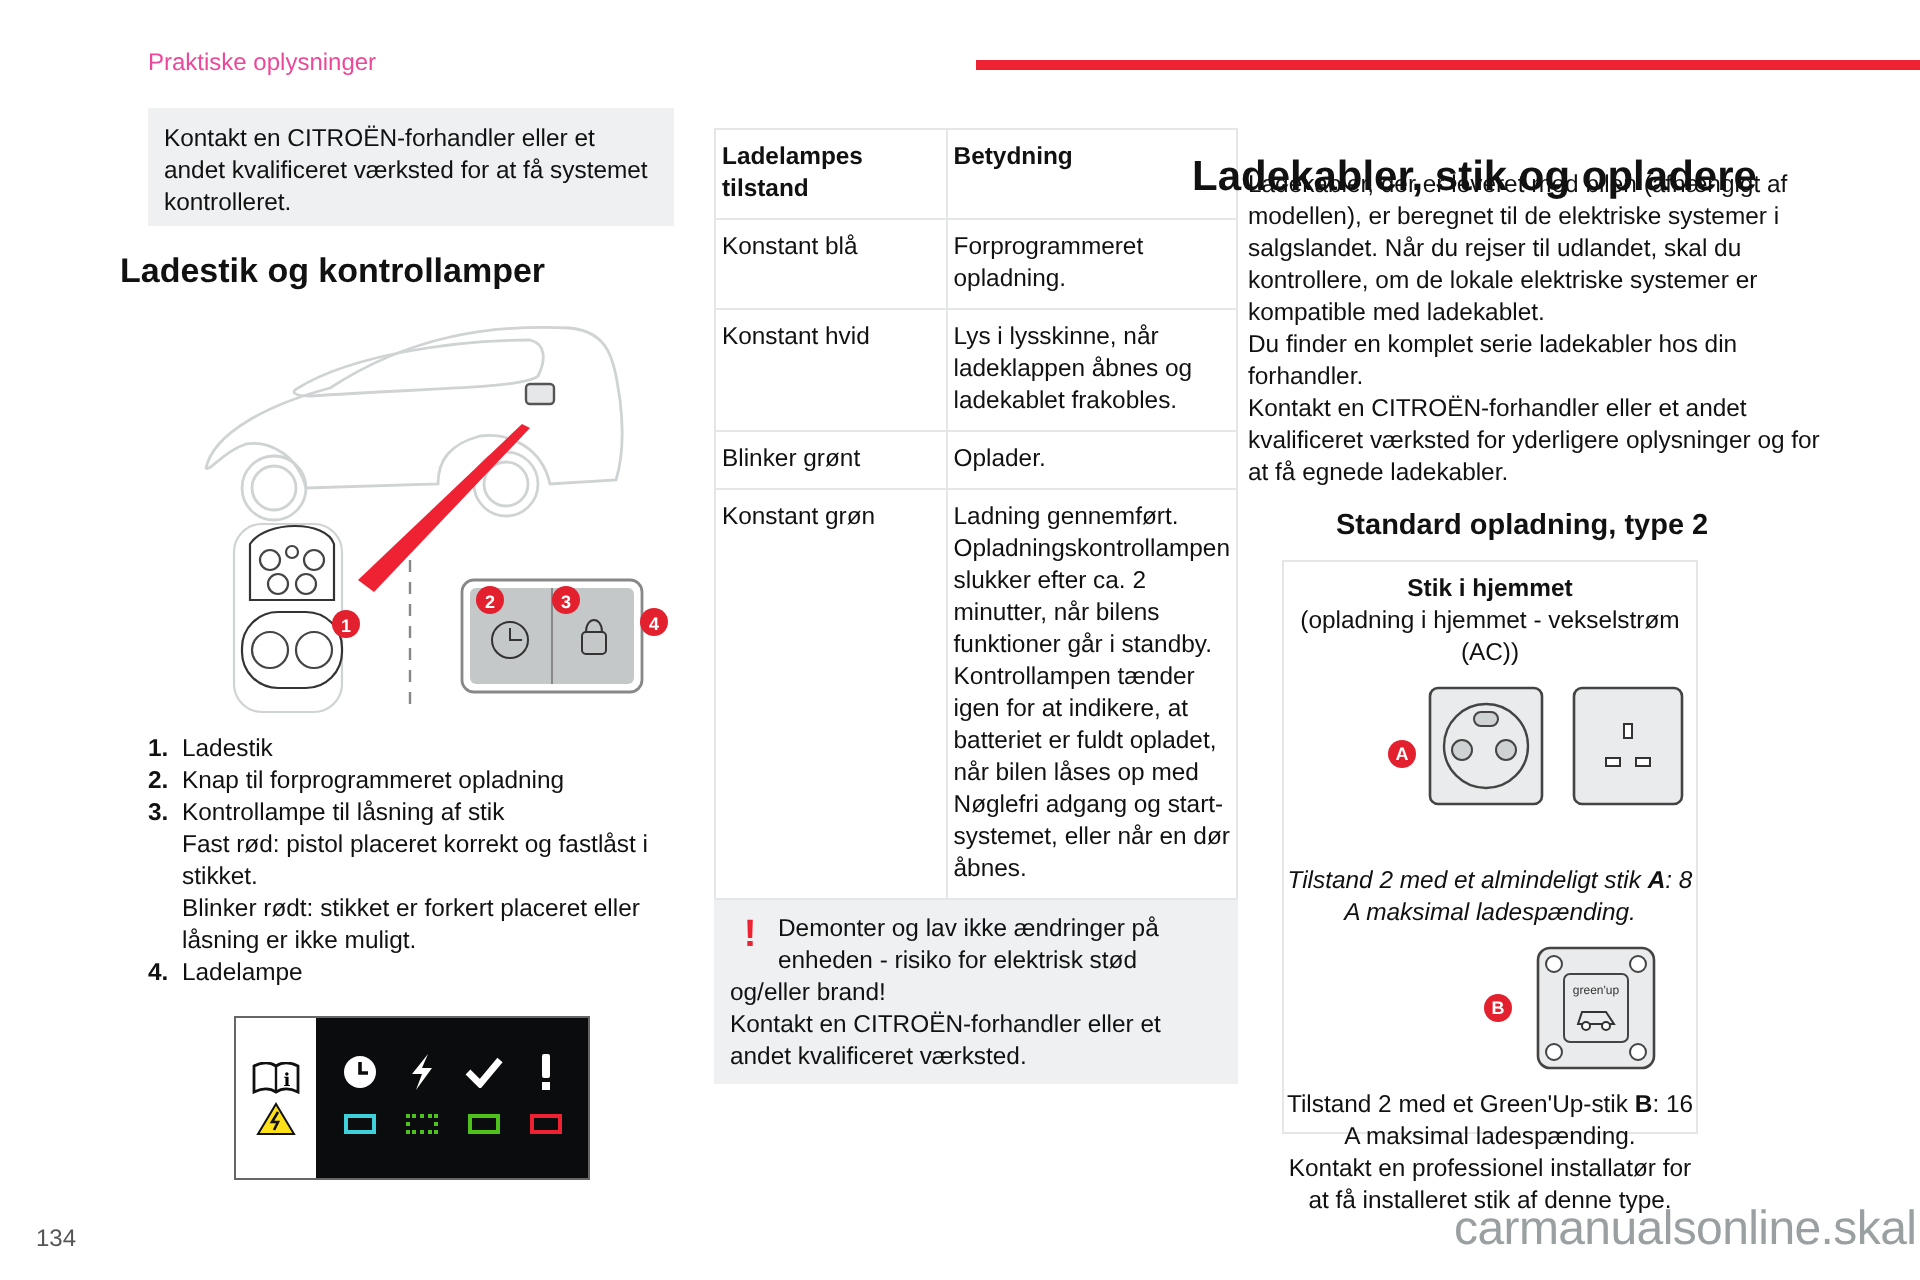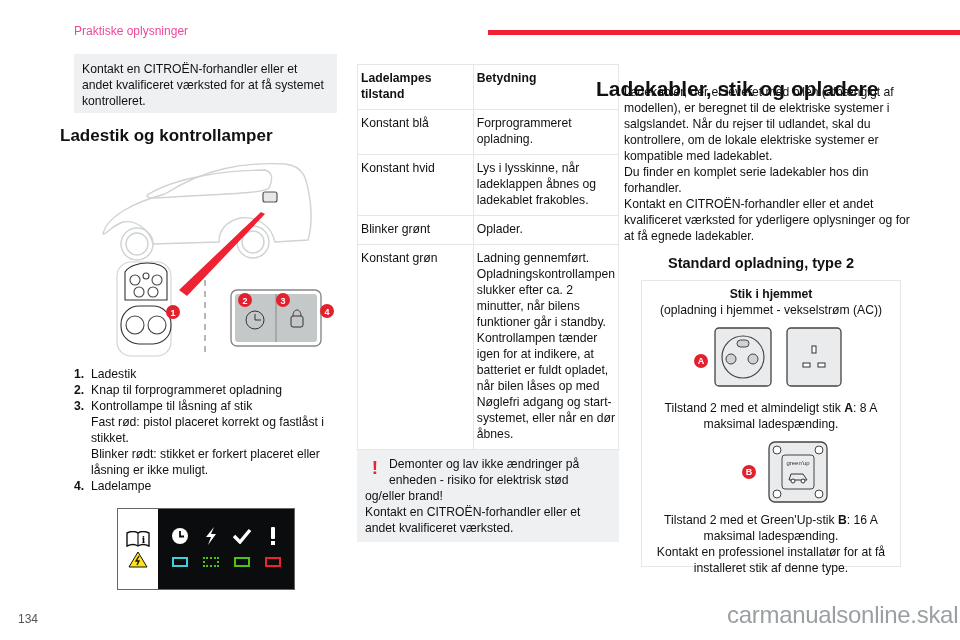--- a/index.html
+++ b/index.html
@@ -34,21 +34,21 @@
     table.states td, table.states th { border: 1px solid #e4e6e7; text-align: left; vertical-align: top; padding: 5px 3px 7px; }
     table.states th { font-weight: bold; }
     table.states td:first-child, table.states th:first-child { width: 110px; }
 
     .warn-box { left: 357px; top: 450px; width: 262px; height: 92px; background: #eef0f1; box-sizing: border-box; padding: 6px 8px; font-size: 12.2px; line-height: 16px; }
     .warn-box .bang { color: #ee2232; font-weight: bold; font-size: 19px; float: left; width: 20px; text-align: center; line-height: 24px; margin-right: 4px; }
 
     .intro { left: 624px; top: 84px; width: 290px; font-size: 12.2px; line-height: 16px; }
     .h2 { left: 624px; top: 255px; font-size: 14.5px; font-weight: bold; margin-left: 44px; }
 
-    .plug-box { left: 641px; top: 280px; width: 260px; height: 287px; border: 1px solid #e4e6e7; box-sizing: border-box; font-size: 12.2px; line-height: 16px; text-align: center; }
+    .plug-box { left: 641px; top: 280px; width: 208px; height: 287px; border: 1px solid #e4e6e7; box-sizing: border-box; font-size: 12.2px; line-height: 16px; text-align: center; }
     .plug-box .t { font-weight: bold; margin-top: 5px; }
     .badge { width: 14px; height: 14px; border-radius: 50%; background: #e3202e; color: #fff; font-weight: bold; font-size: 9px; display: flex; align-items: center; justify-content: center; }
 
     .page-num { left: 18px; top: 612px; font-size: 12px; color: #555; text-align: right; }
     .watermark { left: 727px; top: 601px; font-size: 24px; color: #9aa0a2; letter-spacing: -0.3px; }
   </style>
 </head>
 <body>
 
 <div class="abs section-label">Praktiske oplysninger</div>
@@ -226,21 +226,21 @@
       <circle cx="40" cy="33" r="5" fill="#cfd2d3" stroke="#444"></circle>
       <rect x="24" y="14" width="12" height="7" rx="3.5" fill="#cfd2d3" stroke="#444"></rect>
     </svg>
     <svg class="abs" style="left:143px;top:2px;" width="58" height="62" viewBox="0 0 58 62">
       <rect x="2" y="2" width="54" height="58" rx="4" fill="#e9ebec" stroke="#444" stroke-width="1.3"></rect>
       <rect x="27" y="20" width="4" height="7" fill="#fff" stroke="#333"></rect>
       <rect x="18" y="37" width="7" height="4" fill="#fff" stroke="#333"></rect>
       <rect x="33" y="37" width="7" height="4" fill="#fff" stroke="#333"></rect>
     </svg>
   </div>
-  <div style="margin-top:10px;"><span>Tilstand 2 med et almindeligt stik </span><b>A</b><span>: 8 A maksimal ladespænding.</span></div>
+  <div style="margin-top:26px;font-style:italic;"><span>Tilstand 2 med et almindeligt stik </span><b>A</b><span>: 8 A maksimal ladespænding.</span></div>
 
   <div style="position:relative;height:66px;margin-top:6px;">
     <div class="badge abs" style="left:100px;top:27px;">B</div>
     <svg class="abs" style="left:125px;top:2px;" width="62" height="64" viewBox="0 0 62 64">
       <rect x="2" y="2" width="58" height="60" rx="6" fill="#e9ebec" stroke="#444" stroke-width="1.3"></rect>
       <circle cx="10" cy="10" r="4" fill="#fff" stroke="#444"></circle>
         <circle cx="52" cy="10" r="4" fill="#fff" stroke="#444"></circle>
       <circle cx="10" cy="54" r="4" fill="#fff" stroke="#444"></circle>
         <circle cx="52" cy="54" r="4" fill="#fff" stroke="#444"></circle>
       <rect x="15" y="15" width="32" height="34" rx="3" fill="#e9ebec" stroke="#444"></rect>

